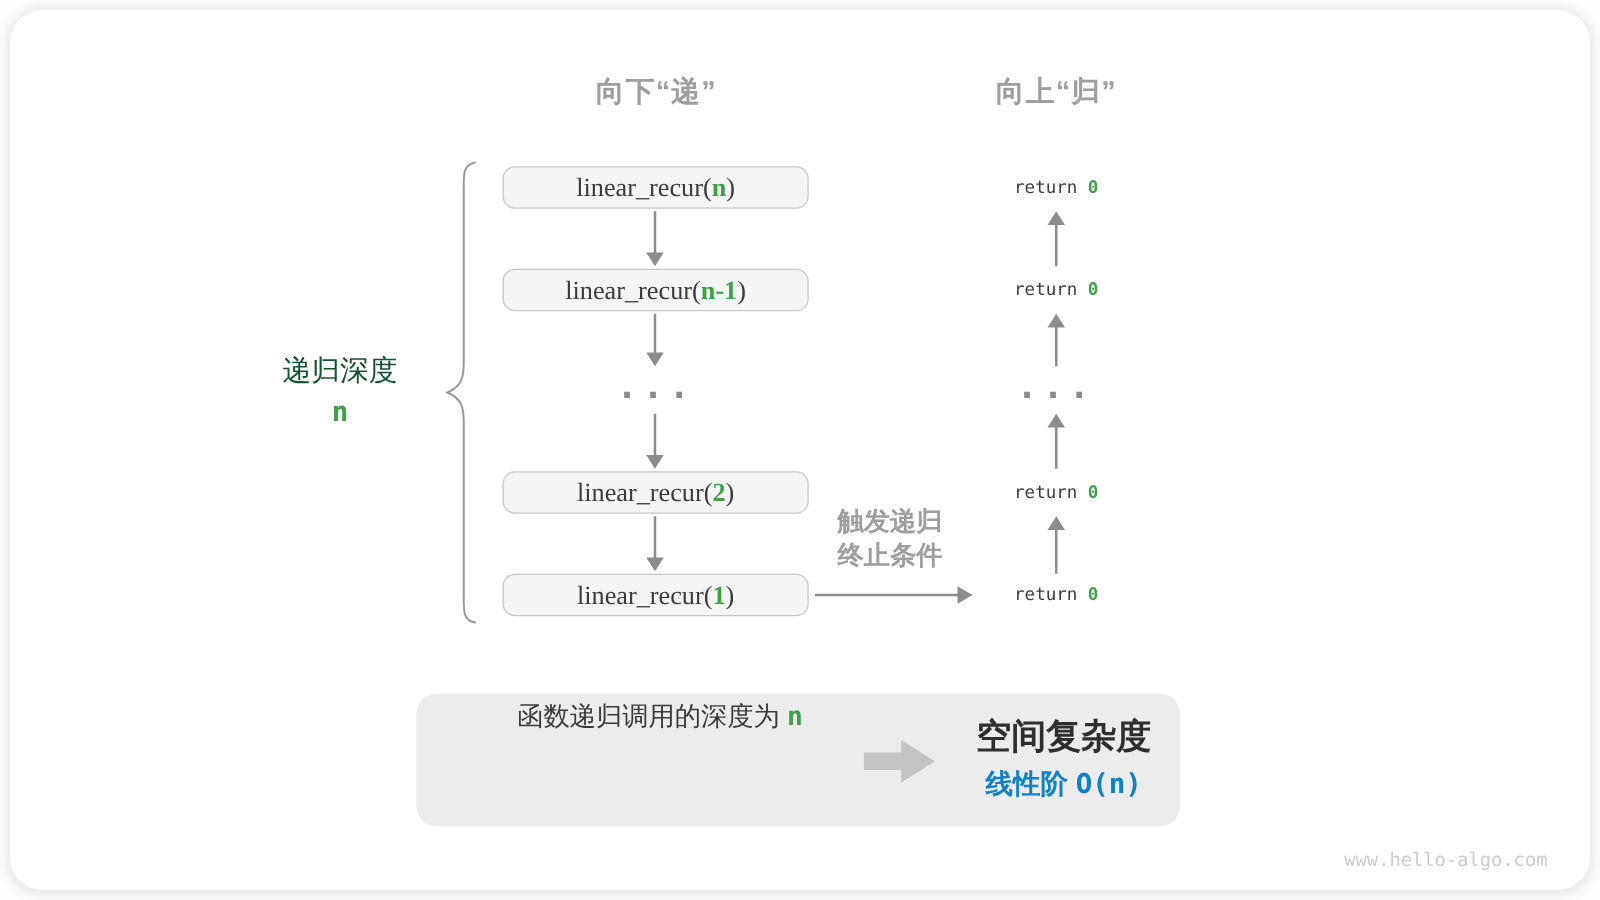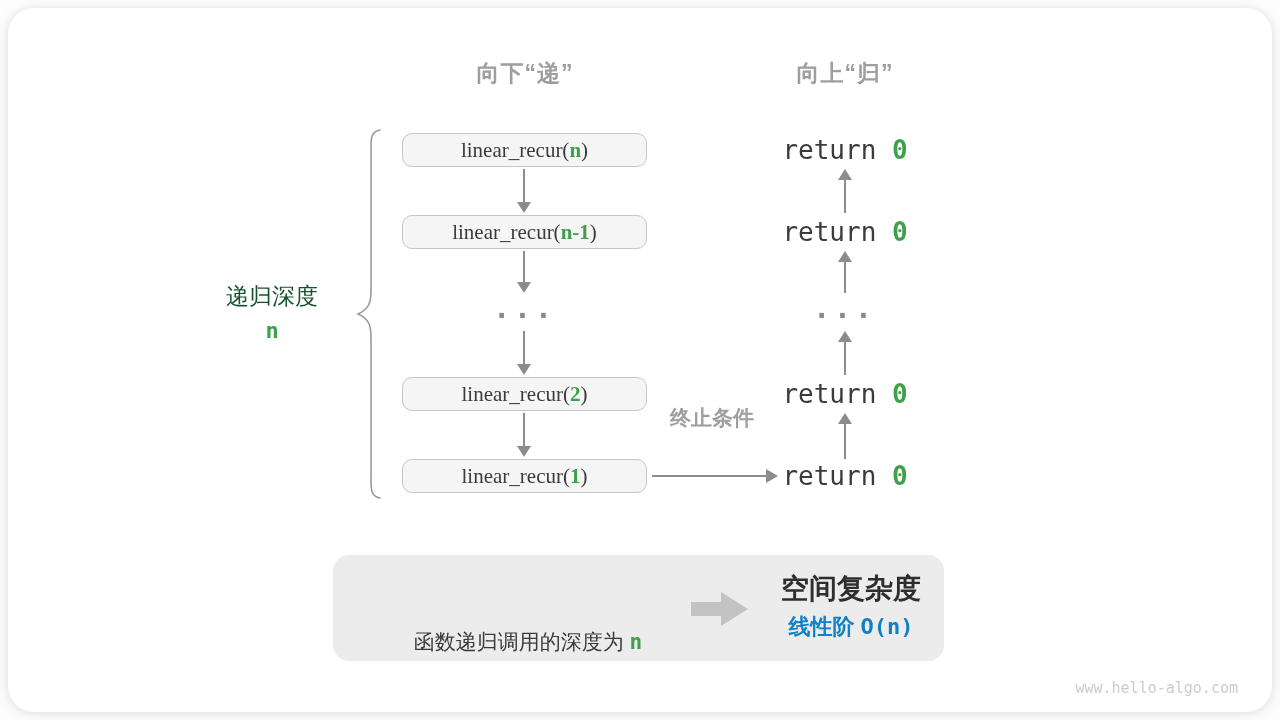--- a/index.html
+++ b/index.html
@@ -22,21 +22,21 @@
     left:402px;width:245px;height:34px;box-sizing:border-box;
     background:#f5f5f5;border:1.5px solid #c6c6c6;border-radius:10px;
     display:flex;align-items:center;justify-content:center;
     font-family:Liberation Serif, serif;
     font-size:21px;color:#3b3b3b;white-space:pre;
   }
   .green{color:#3fa04a;font-weight:700;}
   .ret{
     left:725px;width:240px;text-align:center;
     font-family:"DejaVu Sans Mono","Liberation Mono",monospace;
-    font-size:26px;color:#3b3b3b;line-height:27px;white-space:pre;
+    font-size:14px;color:#3b3b3b;line-height:27px;white-space:pre;
   }
   .dots{
     width:245px;text-align:center;
     font-family:"DejaVu Sans Mono","Liberation Mono",monospace;
     font-weight:700;font-size:28px;line-height:26px;letter-spacing:4px;color:#8a8a8a;
   }
   
   .arr-d{width:16px;}
   .arr-d::before{content:"";position:absolute;left:50%;margin-left:-1.25px;width:2.5px;top:0;bottom:9px;background:#8c8c8c;}
   .arr-d::after{content:"";position:absolute;left:50%;margin-left:-7px;bottom:0;
@@ -55,21 +55,21 @@
   .basecase{
     left:636px;width:152px;text-align:center;font-size:21px;font-weight:700;
     color:#9e9e9e;line-height:27px;
   }
   .panel{
     left:333px;top:555px;width:611px;height:106px;
     background:#ececec;border-radius:16px;
   }
   .panel-left{
     left:30px;top:0;width:330px;height:100%;
-    display:flex;flex-direction:column;align-items:center;justify-content:flex-end;
+    display:flex;flex-direction:column;align-items:center;justify-content:space-between;
     font-size:21px;color:#3a3a3a;line-height:37px;white-space:pre;
   }
   .panel-right{
     left:432px;top:0;width:172px;height:100%;
     display:flex;flex-direction:column;align-items:center;justify-content:center;
     line-height:38px;white-space:pre;
   }
   .panel-title{font-size:28px;font-weight:700;color:#2e2e2e;}
   .panel-result{font-size:22px;font-weight:700;color:#1081c6;}
   .watermark{
@@ -110,20 +110,21 @@
   <div class="abs ret" style="top:381px;"><span>return </span><span class="green" style="font-weight:700;">0</span></div>
   <div class="abs ret" style="top:463px;"><span>return </span><span class="green" style="font-weight:700;">0</span></div>
   <div class="abs dots" style="left:722px;top:296px;">...</div>
 
   <div class="abs arr-u" style="left:837px;top:169px;height:44px;"></div>
   <div class="abs arr-u" style="left:837px;top:251px;height:42px;"></div>
   <div class="abs arr-u" style="left:837px;top:331px;height:44px;"></div>
   <div class="abs arr-u" style="left:837px;top:413px;height:46px;"></div>
 
   <div class="abs basecase" style="top:404px;">
+    <div>触发递归</div>
     <div>终止条件</div>
   </div>
   <div class="abs arr-r" style="left:652px;top:468px;width:126px;"></div>
 
   <div class="abs panel">
     <div class="abs panel-left">
       <div><span>函数递归调用的深度为 </span><span class="green" style="font-family:'DejaVu Sans Mono','Liberation Mono',monospace;">n</span></div>
     </div>
     <svg class="abs" style="left:358px;top:37px;" width="58" height="34" viewBox="0 0 58 34">
       <polygon points="0,10 30,10 30,0 57,17 30,34 30,24 0,24" fill="#c3c3c3"></polygon>

